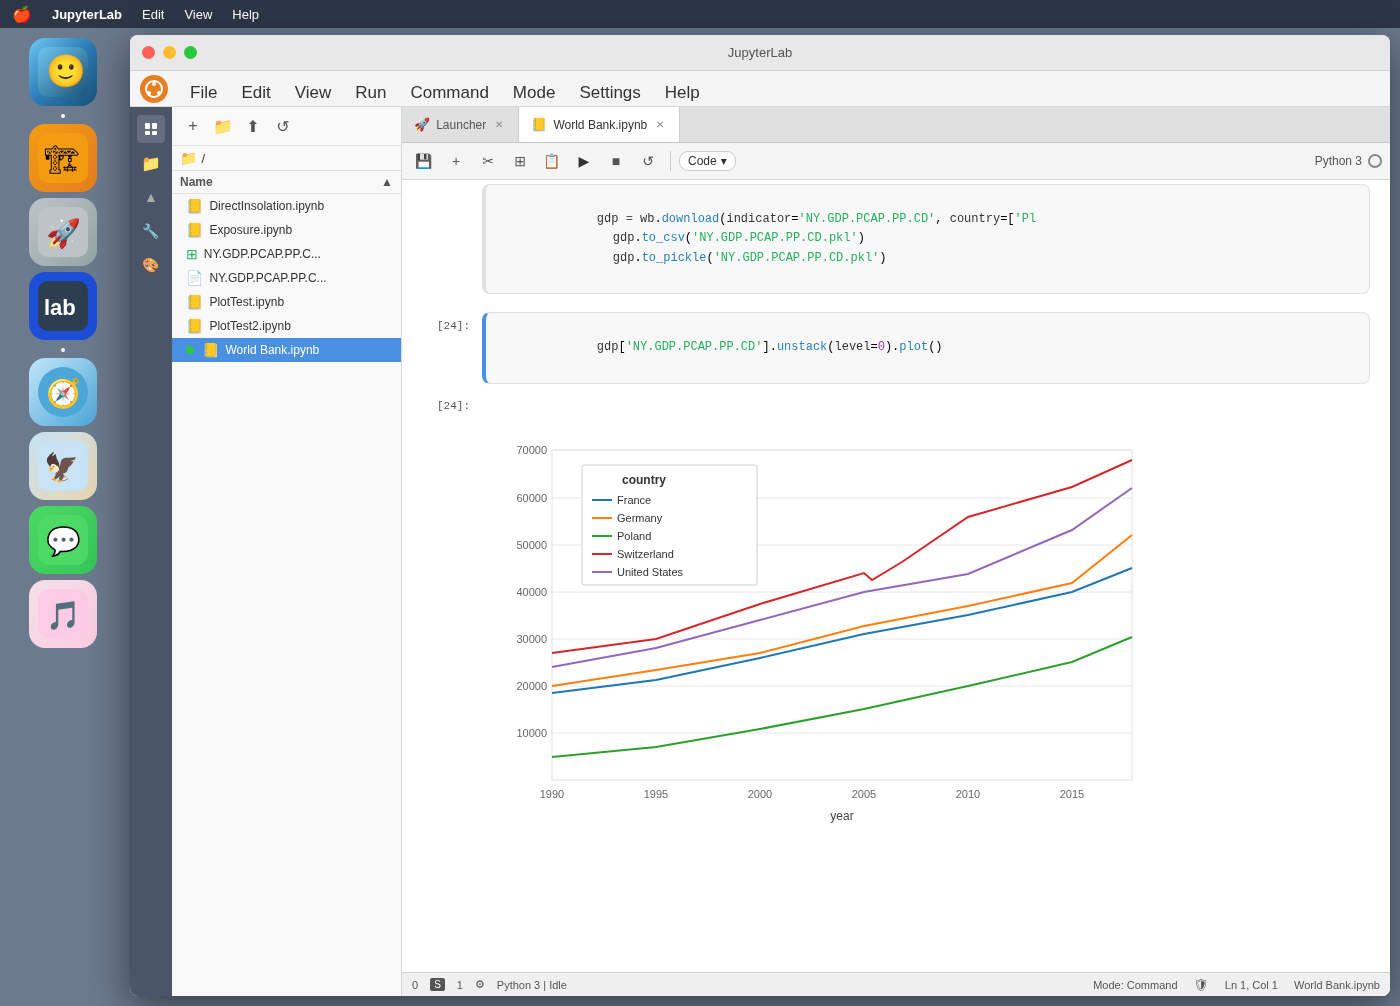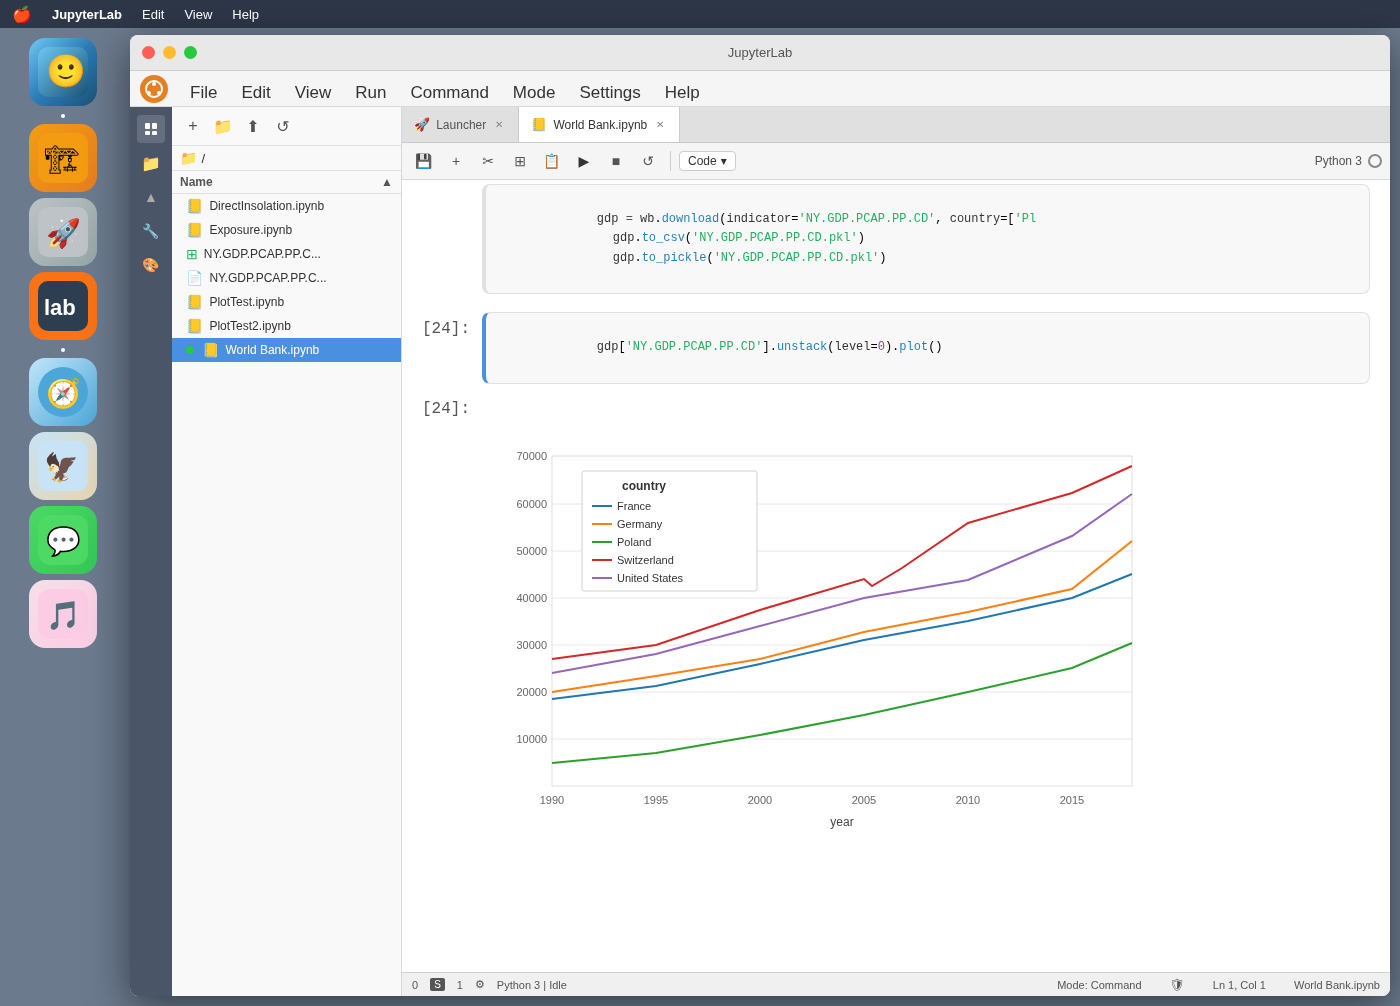--- a/index.html
+++ b/index.html
@@ -205,21 +205,21 @@
     }
     .nb-btn {
       width: 28px; height: 28px;
       border: none; background: none; cursor: pointer;
       border-radius: 4px; font-size: 14px; color: #555;
       display: flex; align-items: center; justify-content: center;
     }
     .nb-separator { width: 1px; height: 20px; background: #ccc; margin: 0 4px; }
     .nb-cell-type {
       display: flex; align-items: center;
-      border: 1px solid #ccc; border-radius: 4px;
+      border: 1px solid #ccc; border-radius: 9px;
       padding: 2px 8px; font-size: 12px; cursor: pointer;
       background: white; color: #333; gap: 4px;
     }
     .nb-kernel {
       margin-left: auto;
       font-size: 12px; color: #555;
       display: flex; align-items: center; gap: 6px;
     }
     .kernel-circle {
       width: 14px; height: 14px; border-radius: 50%;
@@ -236,21 +236,21 @@
 
     
     .cell {
       display: flex;
       padding: 4px 0;
     }
     .cell-prompt {
       width: 80px;
       text-align: right;
       padding: 8px 12px 0 0;
-      font-size: 16px;
+      font-size: 11px;
       color: #555;
       font-family: 'Courier New', monospace;
       flex-shrink: 0;
     }
     .cell-content { flex: 1; padding-right: 20px; }
     .code-cell {
       background: #f8f8f8;
       border: 1px solid #e0e0e0;
       border-radius: 8px;
       padding: 6px 10px;
@@ -279,21 +279,21 @@
     
     .status-bar {
       height: 24px;
       background: #f0f0f0;
       border-top: 1px solid #d0d0d0;
       display: flex; align-items: center;
       padding: 0 10px;
       font-size: 11px; color: #555;
       gap: 12px;
     }
-    .status-right { margin-left: auto; display: flex; gap: 28px; align-items: center; }
+    .status-right { margin-left: auto; display: flex; gap: 16px; align-items: center; }
 
     
     .macos-dock {
       position: absolute;
       left: 0; top: 28px; bottom: 0;
       width: 125px;
       display: flex;
       flex-direction: column;
       align-items: center;
       padding-top: 10px;
@@ -303,21 +303,21 @@
       width: 68px; height: 68px;
       border-radius: 16px;
       display: flex; align-items: center; justify-content: center;
       cursor: pointer;
       overflow: hidden;
       position: relative;
     }
     .dock-icon-finder { background: linear-gradient(135deg, #6dc8f3 0%, #2c7bb6 50%, #1a5276 100%); }
     .dock-icon-forklift { background: linear-gradient(135deg, #f39c12 0%, #e67e22 100%); }
     .dock-icon-rocket { background: linear-gradient(135deg, #bdc3c7 0%, #95a5a6 100%); }
-    .dock-icon-lab { background: #f97316; }
+    .dock-icon-lab { background: #1d4ed8; }
     .dock-icon-safari { background: linear-gradient(135deg, #c0e6f9 0%, #4da6d8 100%); }
     .dock-icon-eagle { background: linear-gradient(135deg, #c7e3f5 0%, #e8d5b0 100%); }
     .dock-icon-messages { background: linear-gradient(135deg, #4cd964 0%, #34c759 100%); }
     .dock-dot { width: 4px; height: 4px; border-radius: 50%; background: white; margin-top: 2px; }
 
     .svg-chart { display: block; }
   </style>
 </head>
 <body>
 

